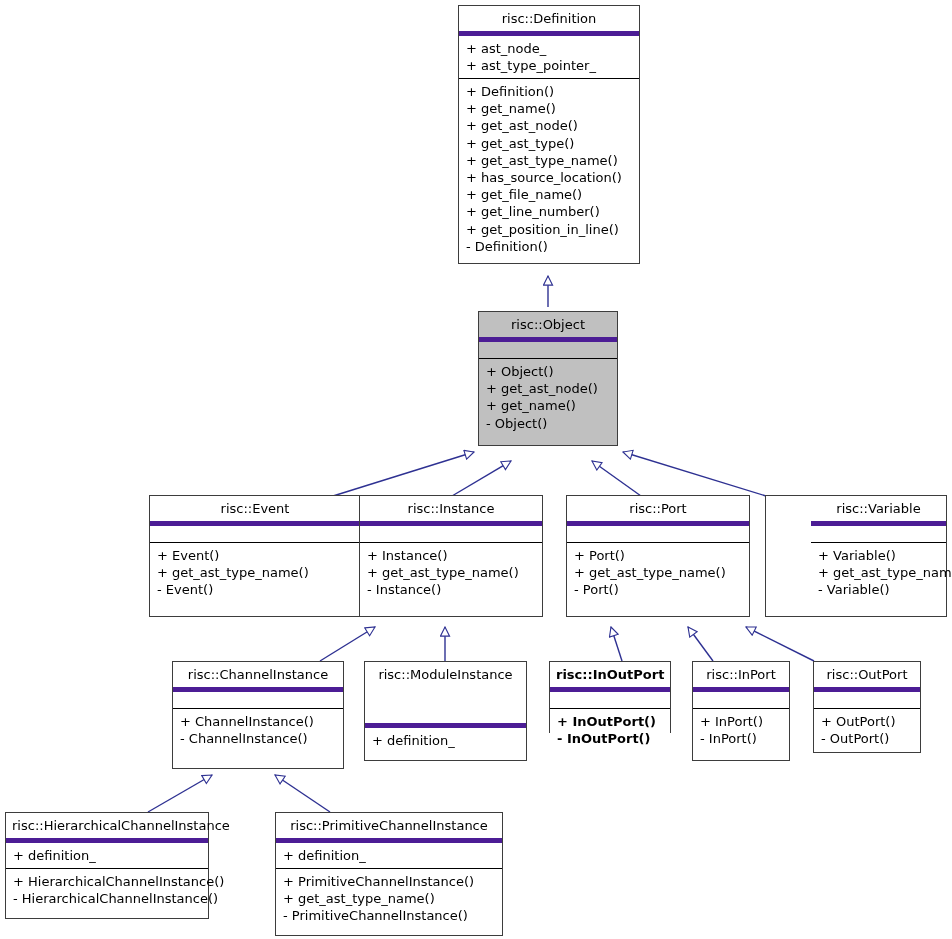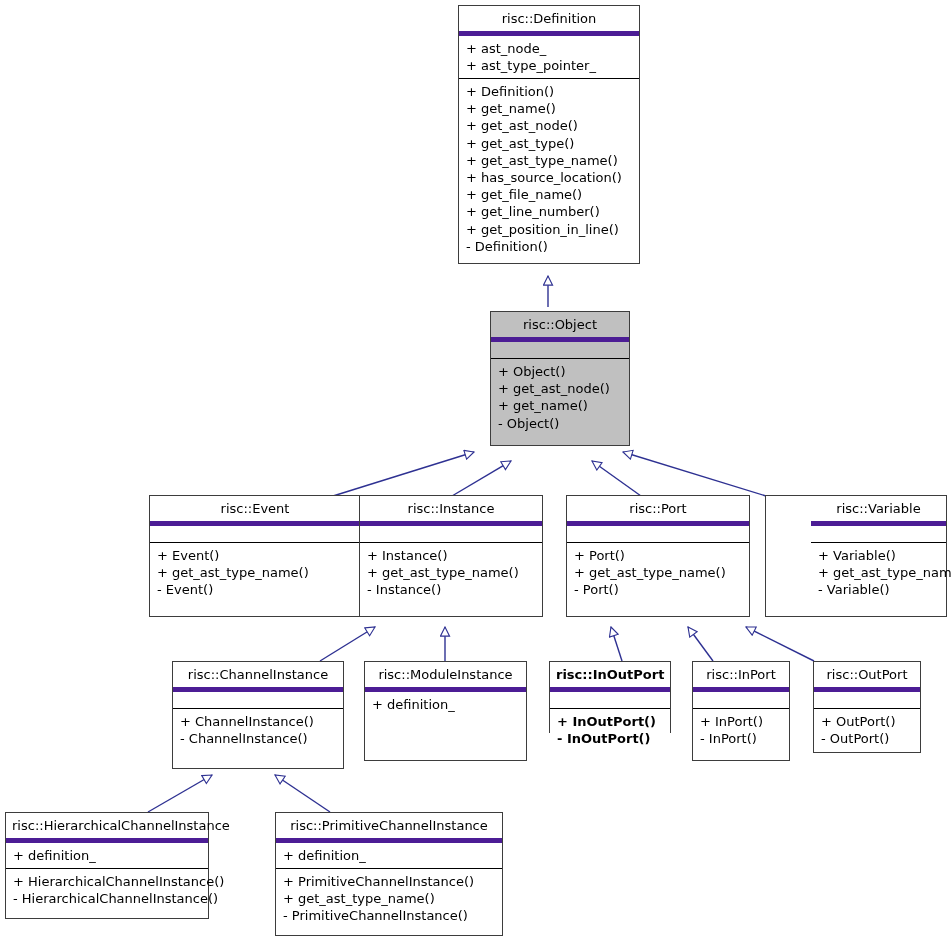--- a/index.html
+++ b/index.html
@@ -128,21 +128,21 @@
       <div class="member">+ get_ast_type()</div>
       <div class="member">+ get_ast_type_name()</div>
       <div class="member">+ has_source_location()</div>
       <div class="member">+ get_file_name()</div>
       <div class="member">+ get_line_number()</div>
       <div class="member">+ get_position_in_line()</div>
       <div class="member">- Definition()</div>
     </div>
   </div>
 
-  <div class="uml-box highlight" style="left:490px; top:311px; width:140px; height:135px;justify-content:center;">
+  <div class="uml-box highlight" style="left:478px; top:311px; width:140px; height:135px;justify-content:center;">
     <div class="compartment title">risc::Object</div>
     <div class="compartment attrs empty"></div>
     <div class="compartment ops">
       <div class="member">+ Object()</div>
       <div class="member">+ get_ast_node()</div>
       <div class="member">+ get_name()</div>
       <div class="member">- Object()</div>
     </div>
   </div>
 
@@ -188,21 +188,21 @@
 
   <div class="uml-box" style="left:172px; top:661px; width:172px; height:108px;">
     <div class="compartment title">risc::ChannelInstance</div>
     <div class="compartment attrs empty"></div>
     <div class="compartment ops">
       <div class="member">+ ChannelInstance()</div>
       <div class="member">- ChannelInstance()</div>
     </div>
   </div>
 
-  <div class="uml-box" style="left:364px; top:661px; width:163px; height:100px;">
+  <div class="uml-box" style="left:364px; top:661px; width:163px; height:100px;gap:36px;">
     <div class="compartment title">risc::ModuleInstance</div>
     <div class="compartment attrs">
       <div class="member">+ definition_</div>
     </div>
   </div>
 
   <div class="uml-box" style="left:549px; top:661px; width:122px; height:72px;font-weight:bold;">
     <div class="compartment title">risc::InOutPort</div>
     <div class="compartment attrs empty"></div>
     <div class="compartment ops">

